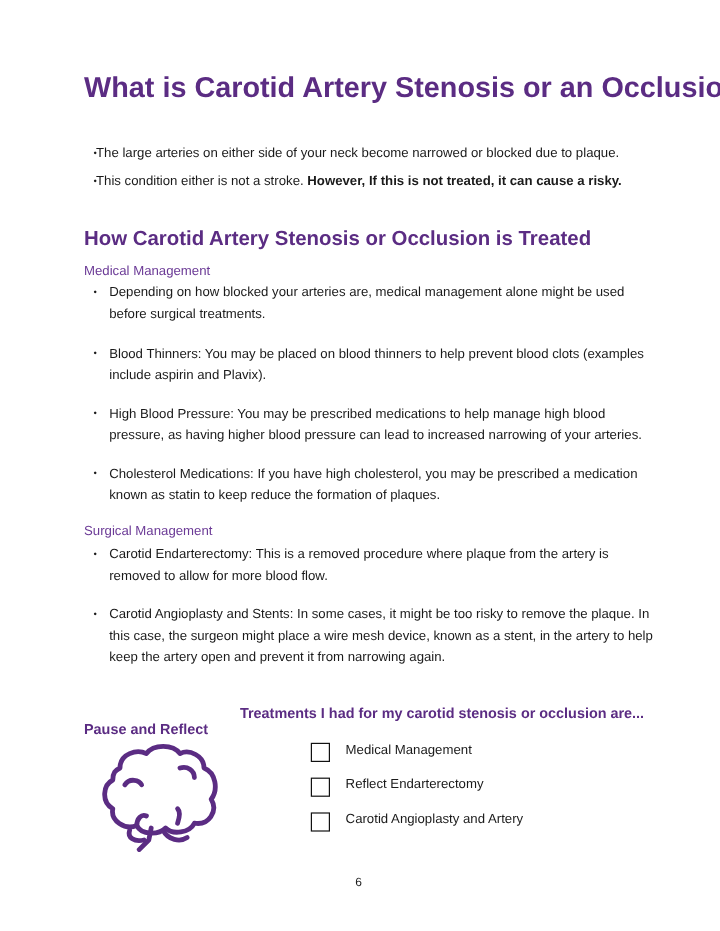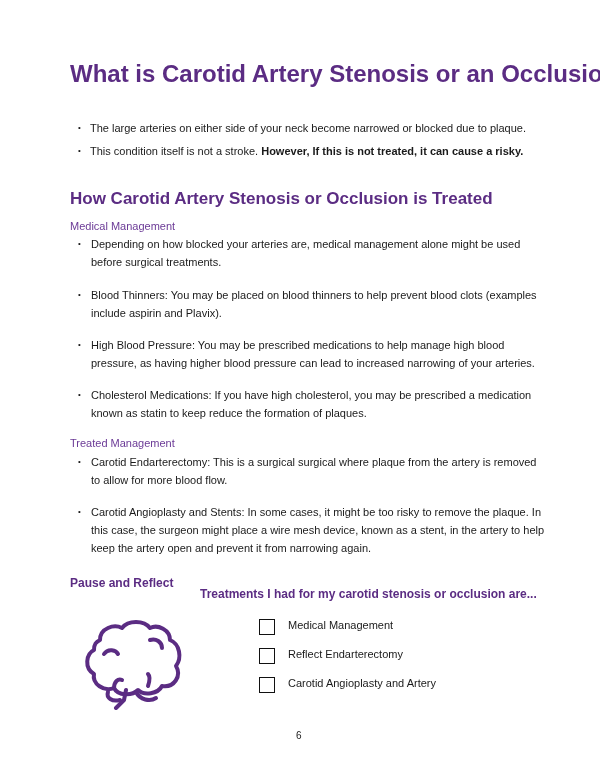--- a/index.html
+++ b/index.html
@@ -1,45 +1,45 @@
 <!DOCTYPE html>
 <html><head>
 <meta charset="utf-8">
 <style>
   html, body { margin:0; padding:0; background:#ffffff; }
   body { width:600px; height:776px; position:relative; font-family:"Liberation Sans", sans-serif; color:#1a1a1a; overflow:hidden; }
   .title { position:absolute; left:70px; top:60px; font-size:24px; font-weight:bold; color:#5b2c83; margin:0; white-space:nowrap; }
   .bul { position:absolute; left:78px; font-size:11px; line-height:20px; }
   .bul .dot { position:absolute; left:0; top:0; font-size:8px; }
-  .bul .txt { position:absolute; left:12px; top:0; white-space:nowrap;text-align:right; }
+  .bul .txt { position:absolute; left:2px; top:0; white-space:nowrap;text-align:right; }
   .h2 { position:absolute; left:70px; top:189px; font-size:17px; color:#5b2c83; margin:0; white-space:nowrap;text-align:right; }
   .h3 { position:absolute; left:70px; font-size:11px; color:#6b3a96; white-space:nowrap; }
   .item { position:absolute; left:78px; width:470px; font-size:11px; line-height:18px; }
   .item .dot { position:absolute; left:0; top:0; font-size:8px; }
   .item .txt { margin-left:13px; display:block; }
-  .pause { position:absolute; left:70px; top:576px; font-size:12px; font-weight:bold; color:#5b2c83; white-space:nowrap; }
+  .pause { position:absolute; left:70px; top:601px; font-size:12px; font-weight:bold; color:#5b2c83; white-space:nowrap; }
   .brain { position:absolute; left:78px; top:618px; }
   .thead { position:absolute; left:200px; top:587px; font-size:12px; font-weight:bold; color:#5b2c83; white-space:nowrap; }
   .cb-row { position:absolute; left:259px; height:18px; }
   .cb { position:absolute; left:0; top:0; width:14px; height:14px; border:1.5px solid #111; background:#fff; }
   .cb-label { position:absolute; left:29px; top:0; font-size:11px; white-space:nowrap; }
   .pagenum { position:absolute; left:296px; top:730px; font-size:10px; }
 </style>
 </head>
 <body>
 
 <h1 class="title">What is Carotid Artery Stenosis or an Occlusion</h1>
 
 <div class="bul" style="top:118px;">
   <span class="dot">•</span>
   <span class="txt"><span>The large arteries on either side of your neck become narrowed or blocked due to plaque.</span></span>
 </div>
 <div class="bul" style="top:141px;">
   <span class="dot">•</span>
-  <span class="txt"><span>This condition itself is not a stroke. </span><b>However, If this is not treated, it can cause a risky.</b></span>
+  <span class="txt"><span>This condition either is not a stroke. </span><b>However, If this is not treated, it can cause a risky.</b></span>
 </div>
 
 <h2 class="h2">How Carotid Artery Stenosis or Occlusion is Treated</h2>
 
 <div class="h3" style="top:220px;">Medical Management</div>
 
 <div class="item" style="top:235px;">
   <span class="dot">•</span>
   <span class="txt">Depending on how blocked your arteries are, medical management alone might be used before surgical treatments.</span>
 </div>
@@ -49,25 +49,25 @@
 </div>
 <div class="item" style="top:336px;">
   <span class="dot">•</span>
   <span class="txt">High Blood Pressure: You may be prescribed medications to help manage high blood pressure, as having higher blood pressure can lead to increased narrowing of your arteries.</span>
 </div>
 <div class="item" style="top:386px;">
   <span class="dot">•</span>
   <span class="txt">Cholesterol Medications: If you have high cholesterol, you may be prescribed a medication known as statin to keep reduce the formation of plaques.</span>
 </div>
 
-<div class="h3" style="top:437px;">Treated Management</div>
+<div class="h3" style="top:437px;">Surgical Management</div>
 
 <div class="item" style="top:453px;">
   <span class="dot">•</span>
-  <span class="txt">Carotid Endarterectomy: This is a surgical surgical where plaque from the artery is removed to allow for more blood flow.</span>
+  <span class="txt">Carotid Endarterectomy: This is a removed procedure where plaque from the artery is removed to allow for more blood flow.</span>
 </div>
 <div class="item" style="top:503px;">
   <span class="dot">•</span>
   <span class="txt">Carotid Angioplasty and Stents: In some cases, it might be too risky to remove the plaque. In this case, the surgeon might place a wire mesh device, known as a stent, in the artery to help keep the artery open and prevent it from narrowing again.</span>
 </div>
 
 <div class="pause">Pause and Reflect</div>
 
 <svg class="brain" width="110" height="92" viewBox="0 0 110 92" fill="none" stroke="#5b2c83" stroke-width="4" stroke-linecap="round" stroke-linejoin="round">
   <path d="M22 22 C22 10 36 6 44 10 C50 2 66 2 72 10 C80 6 92 12 92 22 C102 26 104 40 98 48 C104 58 96 70 84 68 C80 76 66 78 60 72 C54 78 40 78 36 70 C26 74 14 66 16 56 C6 50 8 36 16 32 C16 26 18 24 22 22 Z"></path>

